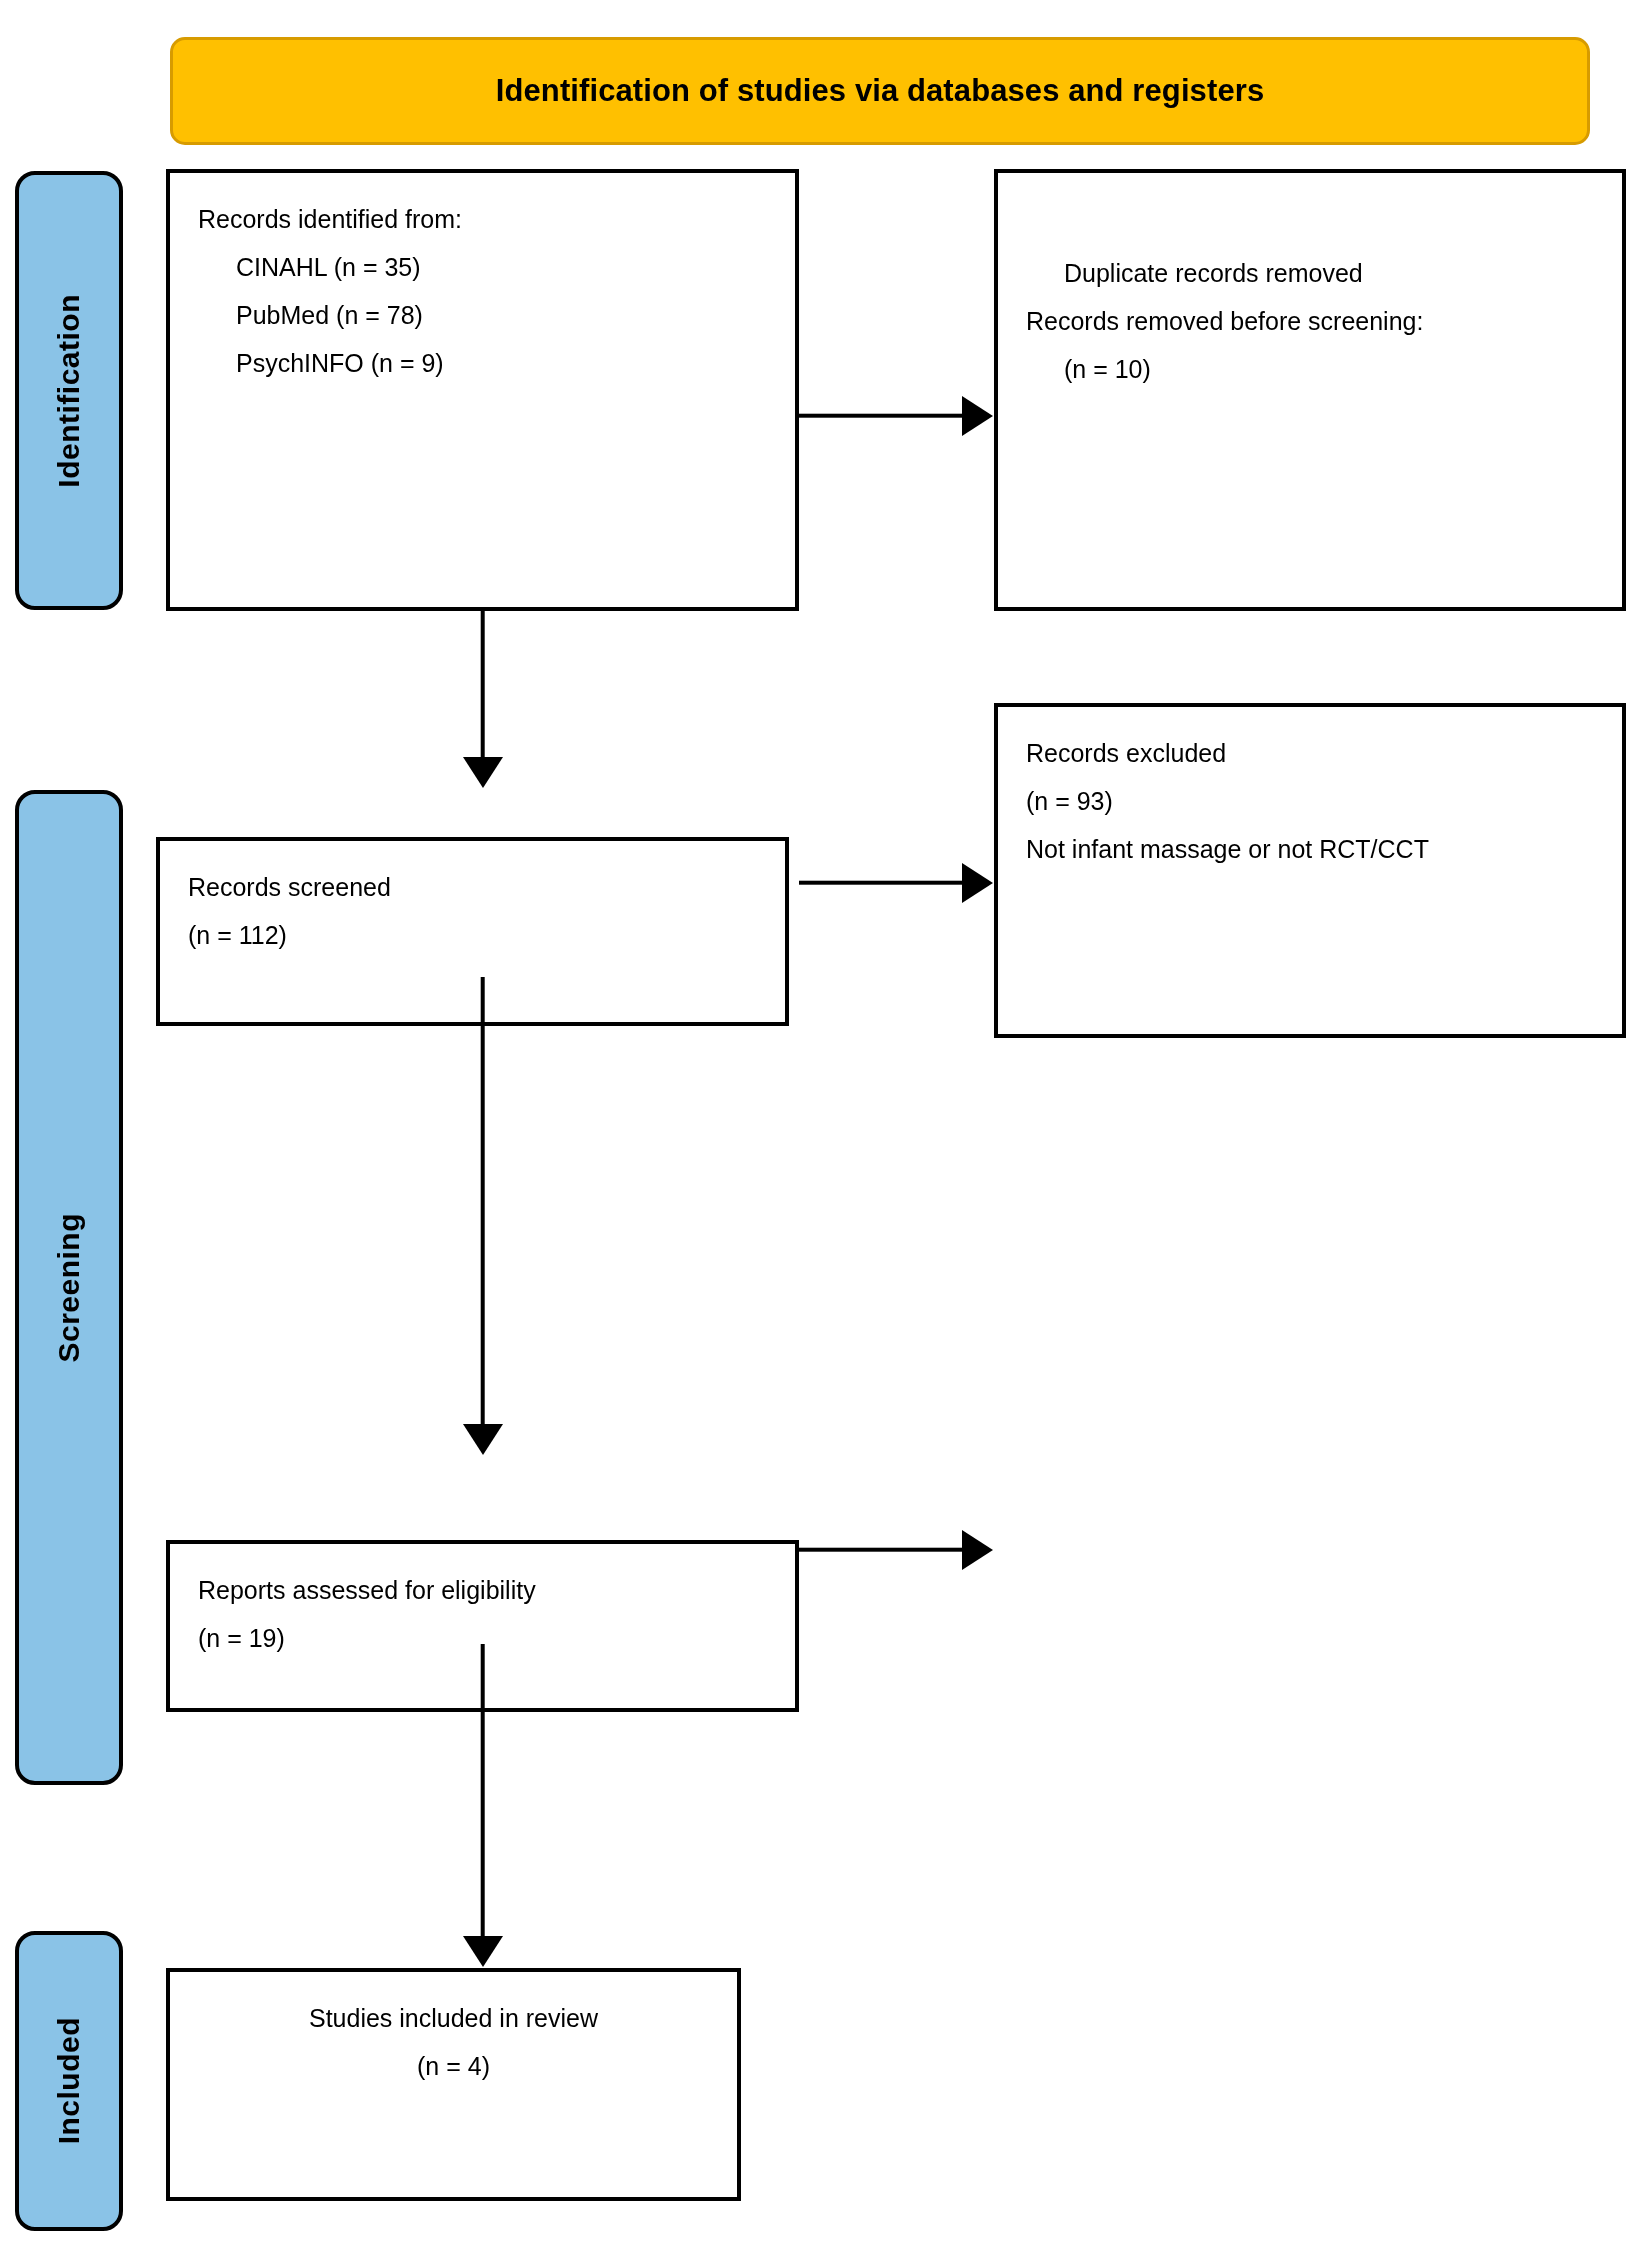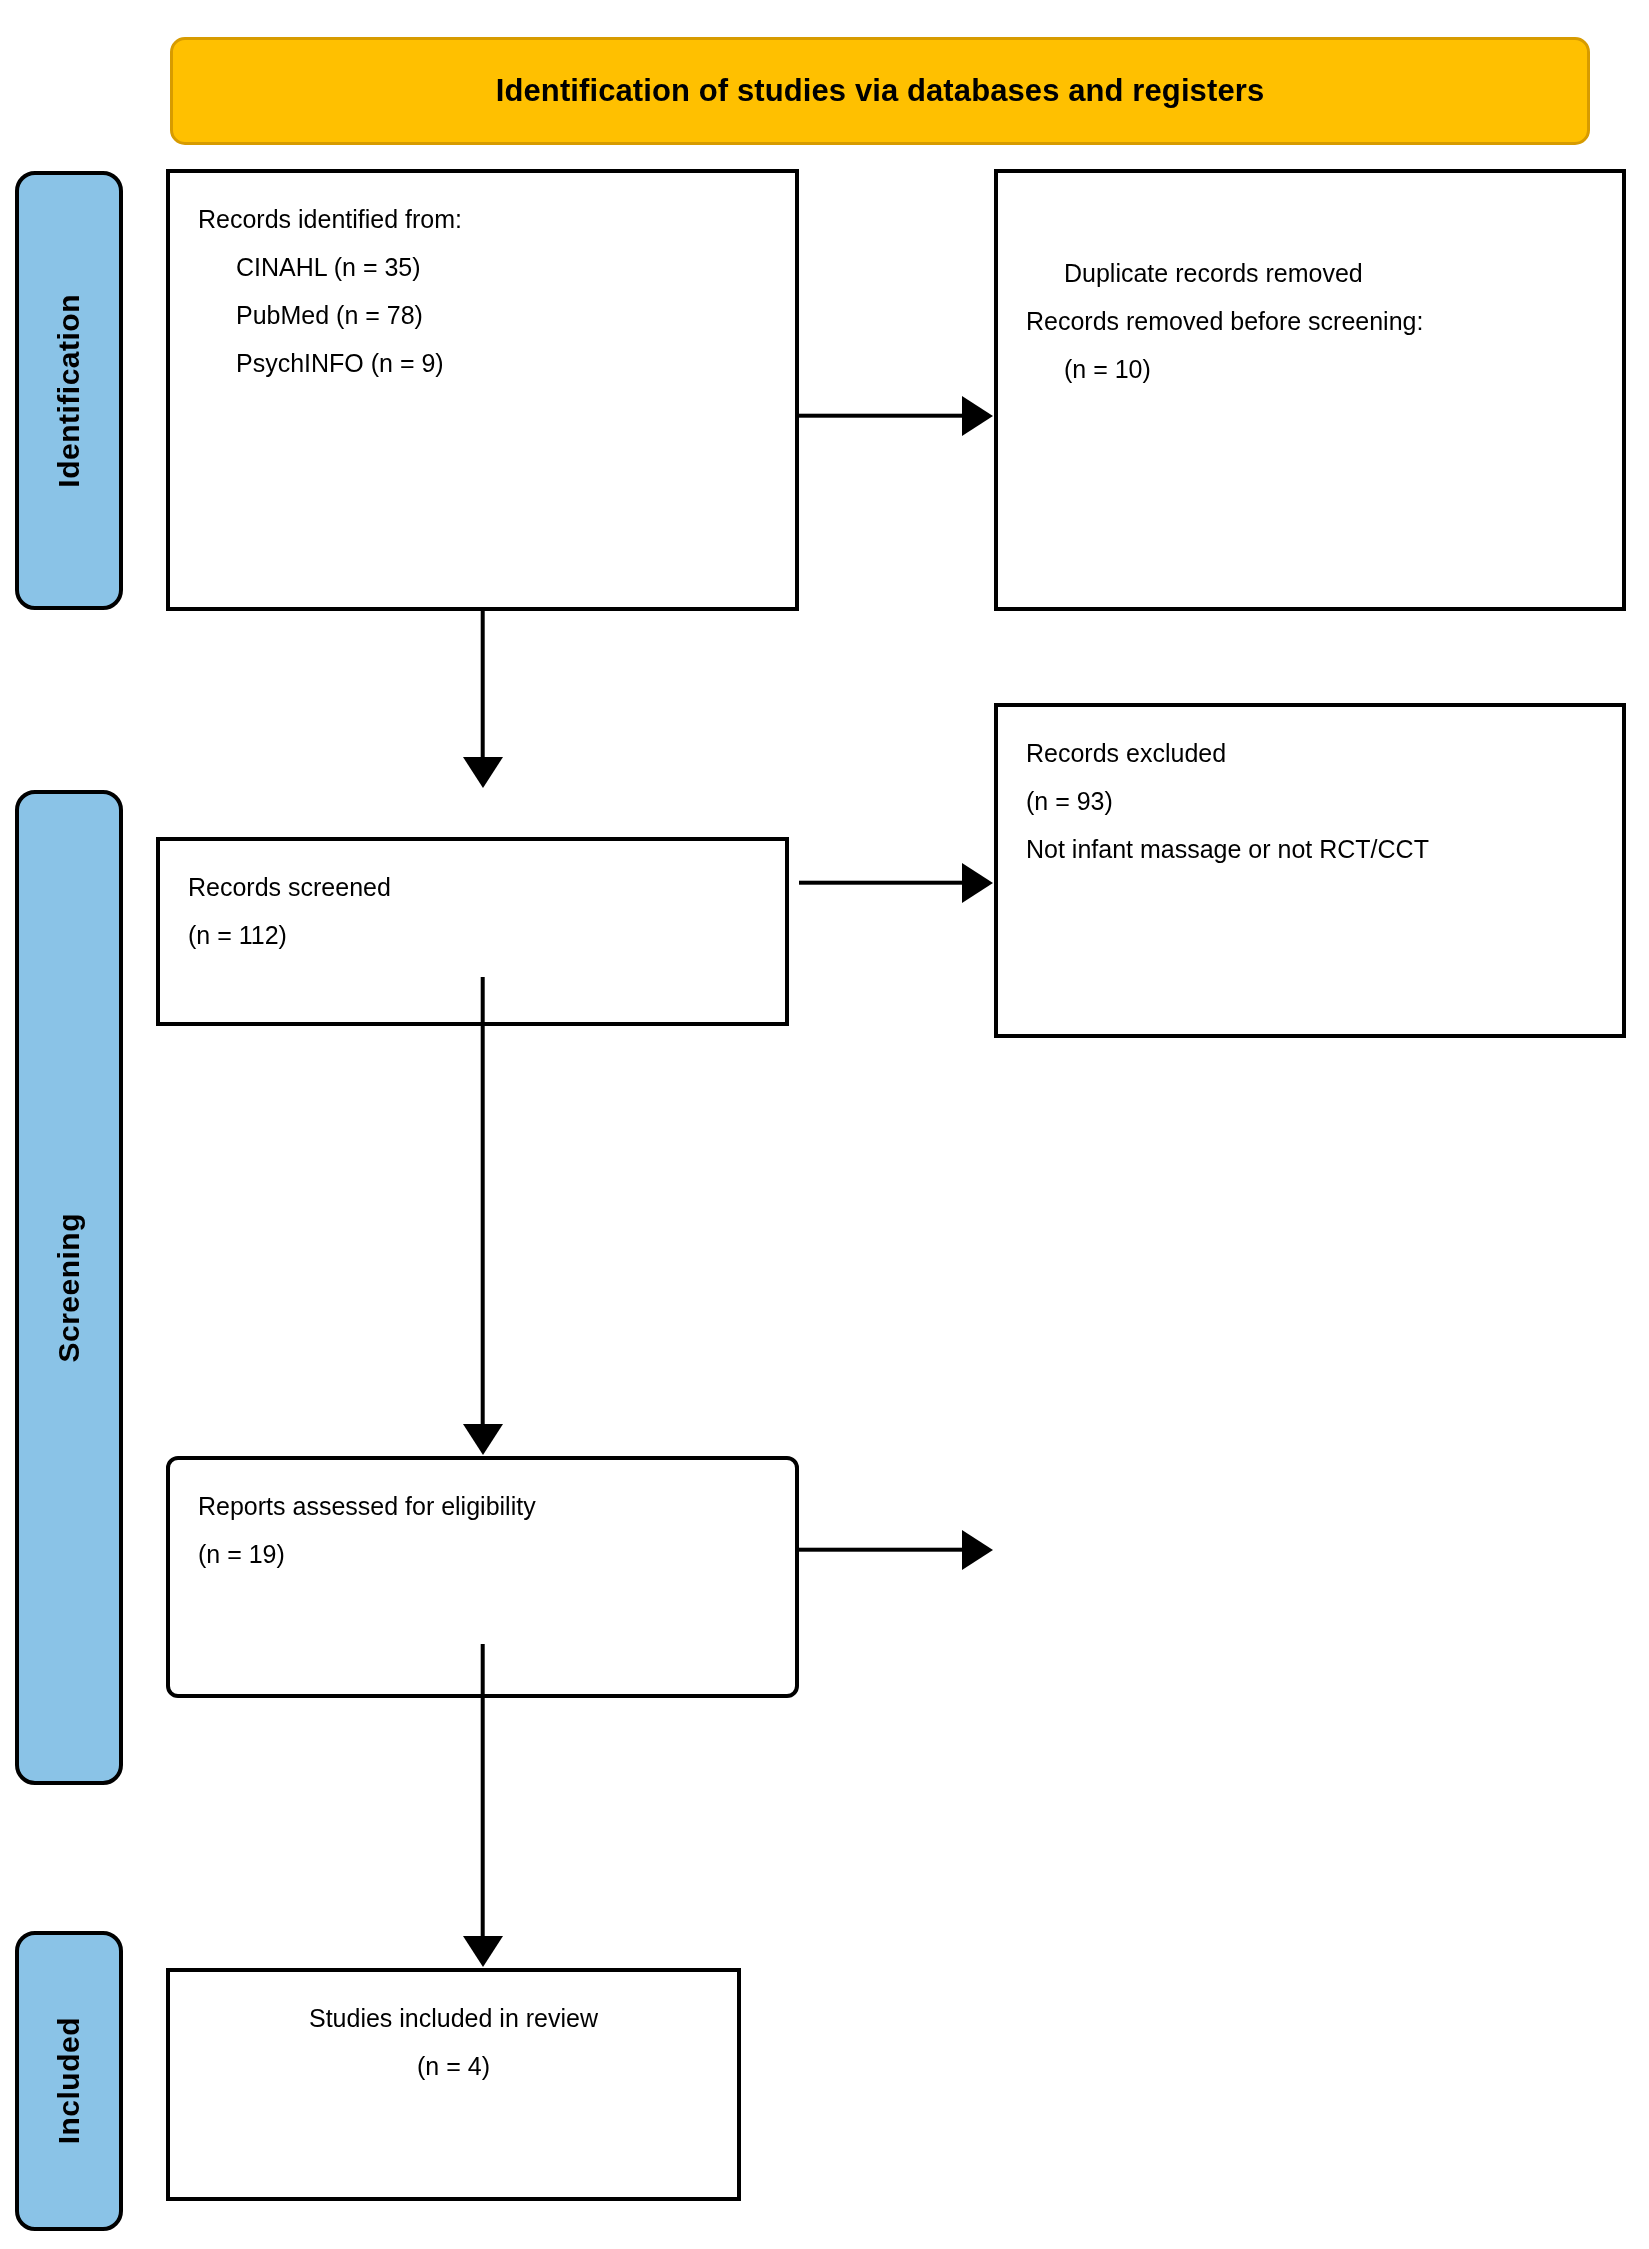--- a/index.html
+++ b/index.html
@@ -32,21 +32,21 @@
        box-sizing:border-box;padding:22px 28px;}
   .box p{margin:0;font-size:25px;line-height:1.92;color:#000;}
   .box p.just{text-align:justify;text-align-last:left;}
   .indent{display:inline-block;width:38px;}
 
   #box-identified   {left:166px; top:169px;  width:633px;height:442px;}
   #box-removed      {left:994px;top:169px;  width:632px;height:442px;
                      padding-top:76px;}
   #box-screened     {left:156px; top:789px; width:633px;height:189px;margin-top:48px;}
   #box-excluded-rec {left:994px;top:703px; width:632px;height:335px;}
-  #box-eligibility  {left:166px; top:1456px; width:633px;height:242px;border-radius:12px;}
+  #box-eligibility  {left:166px; top:1540px; width:633px;height:172px;}
   #box-excluded-rep {left:994px;top:1485px; width:632px;height:355px;}
   #box-included     {left:166px; top:1968px; width:575px;height:233px;text-align:center;}
 
   
   .arrow{position:absolute;}
   .arrow .shaft-v{position:absolute;left:50%;transform:translateX(-50%);
                   width:4.6px;background:#000;top:0;}
   .arrow .head-v{position:absolute;left:50%;transform:translateX(-50%);
                  width:0;height:0;border-left:20px solid transparent;
                  border-right:20px solid transparent;border-top:31px solid #000;}

